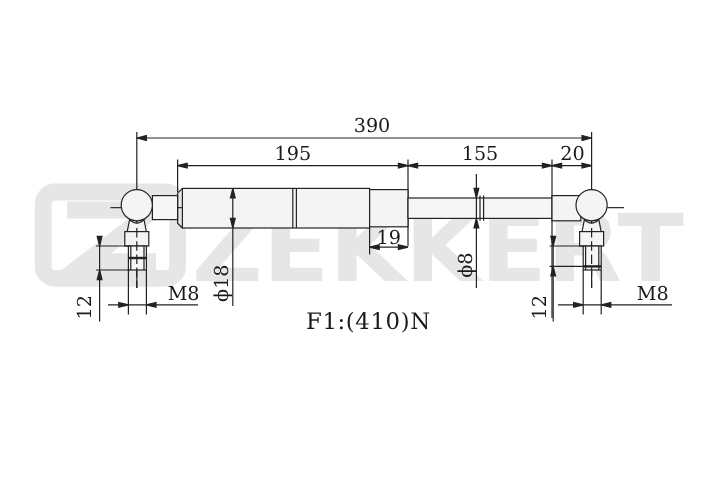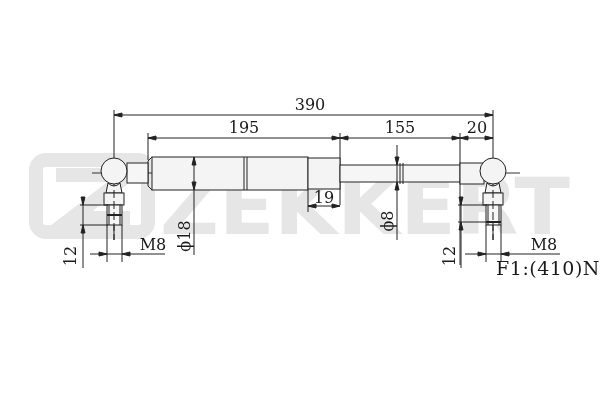--- a/index.html
+++ b/index.html
@@ -1,20 +1,20 @@
 <!DOCTYPE html>
 <html><head>
 <meta charset="utf-8">
 <style>
   html, body { margin: 0; padding: 0; background: #ffffff; }
   body { width: 600px; height: 400px; overflow: hidden; position: relative; }
   #stage { position: absolute; left: 0; top: 0; width: 600px; height: 400px; }
   svg text { font-family: "DejaVu Serif", "Liberation Serif", serif; fill: #1a1a1a; }
   .wm { font-family: "DejaVu Sans", "Liberation Sans", sans-serif; font-weight: bold; fill: #e6e6e6; }
-  .caption { position: absolute; left: 0; top: 257px; width: 600px; text-align: right;
+  .caption { position: absolute; left: 0; top: 257px; width: 600px; text-align: center;
              font-family: "DejaVu Serif", "Liberation Serif", serif; font-size: 19px; color: #1a1a1a;
              letter-spacing: 0.5px; }
   .caption span { display: inline-block; margin-left: 14px; }
 </style>
 </head>
 <body>
 
 <div id="stage">
 <svg width="600" height="400" viewBox="0 0 600 400" xmlns="http://www.w3.org/2000/svg">
 

